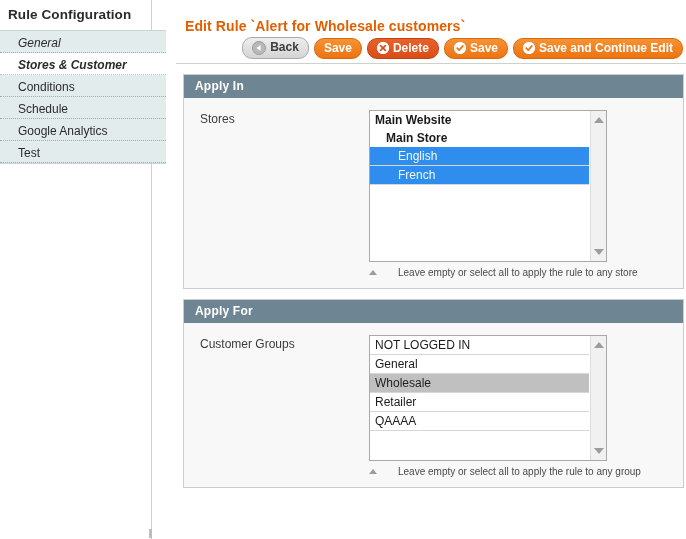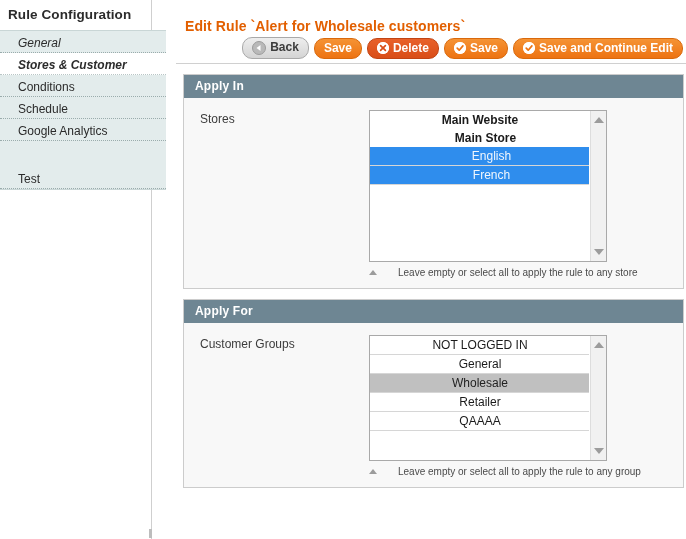--- a/index.html
+++ b/index.html
@@ -55,21 +55,21 @@
     position: relative;
     padding: 5px 6px 5px 18px;
     font-size: 12px;
     color: #2b2b2b;
     border-bottom: 1px dotted #9aacac;
     background: #e3ecec;
     line-height: 15px;
     box-sizing: border-box;
     height: 22px;
   }
-  .tab-item:last-child { border-bottom: 1px dotted #9aacac; margin-top: 26px; }
+  .tab-item:last-child { border-bottom: 1px dotted #9aacac; }
   .tab-item.italic { font-style: italic; }
   .tab-item.active {
     background: #ffffff;
     font-weight: bold;
     font-style: italic;
     border-bottom: 1px dotted #b9c6c6;
   }
 
   .stray-mark {
     position: absolute;
@@ -181,21 +181,21 @@
   }
   .field-label {
     width: 185px;
     padding-left: 16px;
     box-sizing: border-box;
     font-size: 12px;
     color: #3c3c3c;
     padding-top: 2px;
   }
 
-  .field-control { flex: 1; text-align: center; }
+  .field-control { flex: 1; }
 
   
   .multiselect {
     position: relative;
     width: 238px;
     background: #ffffff;
     border: 1px solid #a9a9a9;
     box-sizing: border-box;
     overflow: hidden;
   }

